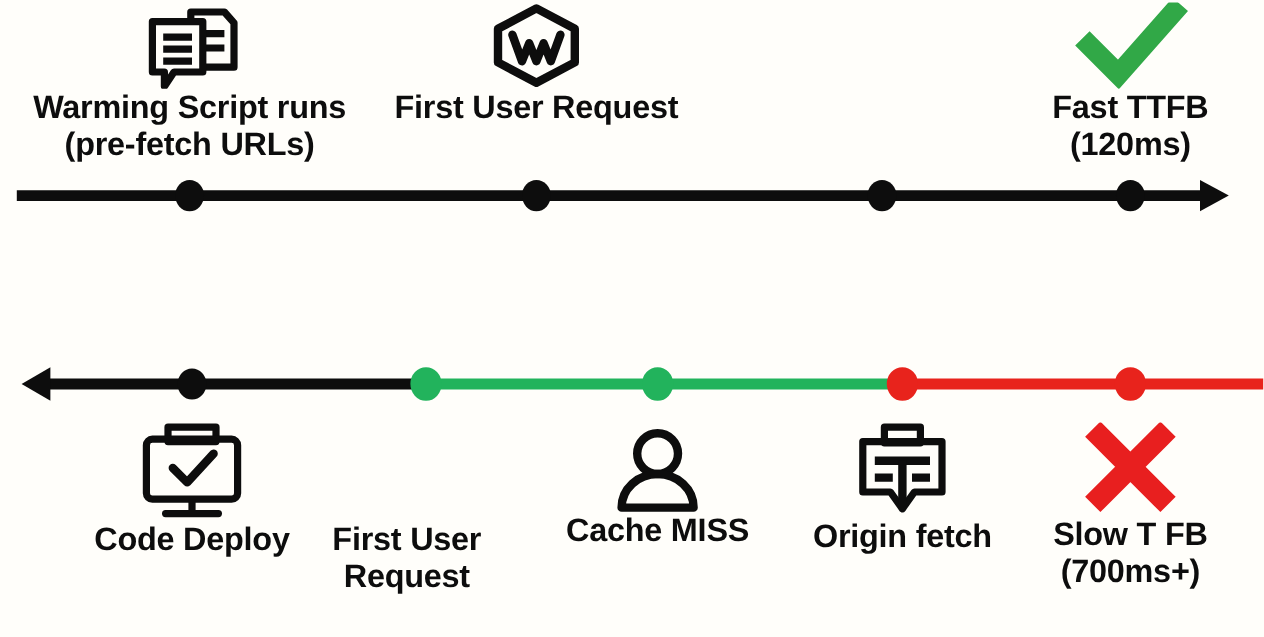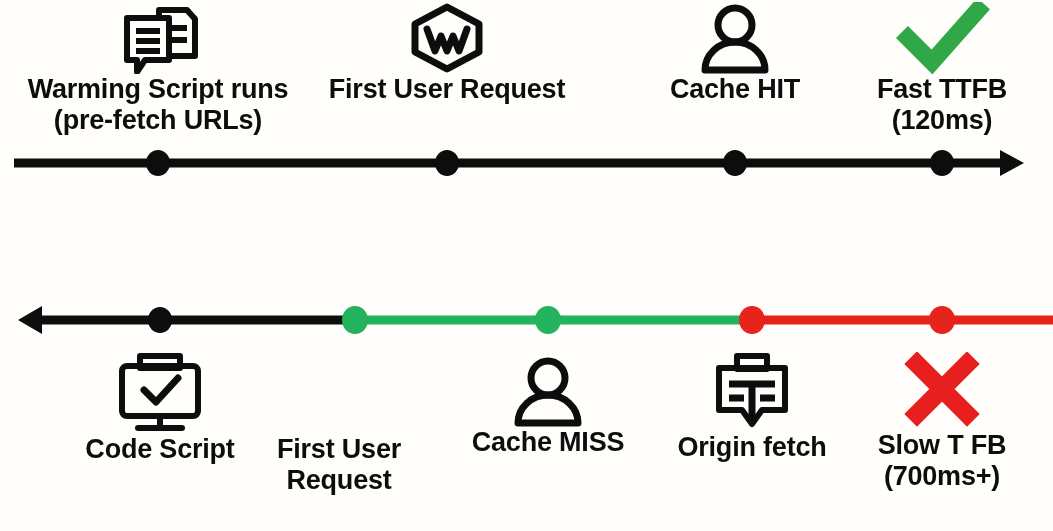--- a/index.html
+++ b/index.html
@@ -100,29 +100,20 @@
   <div class="node" style="left:447px; top:2px; width:320px;">
     <span class="icon-wrap">
       <svg width="80" height="72" viewBox="0 0 80 72">
         <polygon points="40,5 72,22 72,50 40,67 8,50 8,22" fill="none" stroke="#0d0d0d" stroke-width="7" stroke-linejoin="round"></polygon>
         <path d="M20 27 L28 49 L34 34 L40 49 L46 34 L52 49 L60 27" fill="none" stroke="#0d0d0d" stroke-width="7" stroke-linejoin="round" stroke-linecap="round"></path>
       </svg>
     </span>
     <div class="label">First User Request</div>
   </div>
 
-  <div class="node" style="left:735px; top:2px; width:300px;">
-    <span class="icon-wrap">
-      <svg width="74" height="72" viewBox="0 0 74 72">
-        <circle cx="37" cy="23" r="17" fill="none" stroke="#0d0d0d" stroke-width="7"></circle>
-        <path d="M7 68 a30 28 0 0 1 60 0 Z" fill="none" stroke="#0d0d0d" stroke-width="7" stroke-linejoin="round"></path>
-      </svg>
-    </span>
-    <div class="label">Cache HIT</div>
-  </div>
 
   <div class="node" style="left:942px; top:2px; width:260px;">
     <span class="icon-wrap">
       <svg width="100" height="72" viewBox="0 0 100 72">
         <path d="M16 36 L40 60 L86 8" fill="none" stroke="#31a847" stroke-width="17" stroke-linecap="square" stroke-linejoin="miter"></path>
       </svg>
     </span>
     <div class="label">Fast TTFB
 (120ms)</div>
   </div>
@@ -130,21 +121,21 @@
   <div class="node" style="left:160px; top:352px; width:300px;">
     <span class="icon-wrap">
       <svg width="96" height="82" viewBox="0 0 96 82">
         <rect x="28" y="4" width="40" height="12" fill="none" stroke="#0d0d0d" stroke-width="6" stroke-linejoin="round"></rect>
         <rect x="10" y="14" width="76" height="50" rx="5" fill="none" stroke="#0d0d0d" stroke-width="6"></rect>
         <path d="M32 38 L44 50 L66 26" fill="none" stroke="#0d0d0d" stroke-width="7" stroke-linecap="round" stroke-linejoin="round"></path>
         <line x1="48" y1="64" x2="48" y2="74" stroke="#0d0d0d" stroke-width="6"></line>
         <line x1="26" y1="76" x2="70" y2="76" stroke="#0d0d0d" stroke-width="6" stroke-linecap="round"></line>
       </svg>
     </span>
-    <div class="label">Code Script</div>
+    <div class="label">Code Deploy</div>
   </div>
 
   <div class="node" style="left:339px; top:434px; width:240px;">
     <div class="label">First User
 Request</div>
   </div>
 
   <div class="node" style="left:548px; top:355px; width:300px;">
     <span class="icon-wrap">
       <svg width="74" height="72" viewBox="0 0 74 72">

